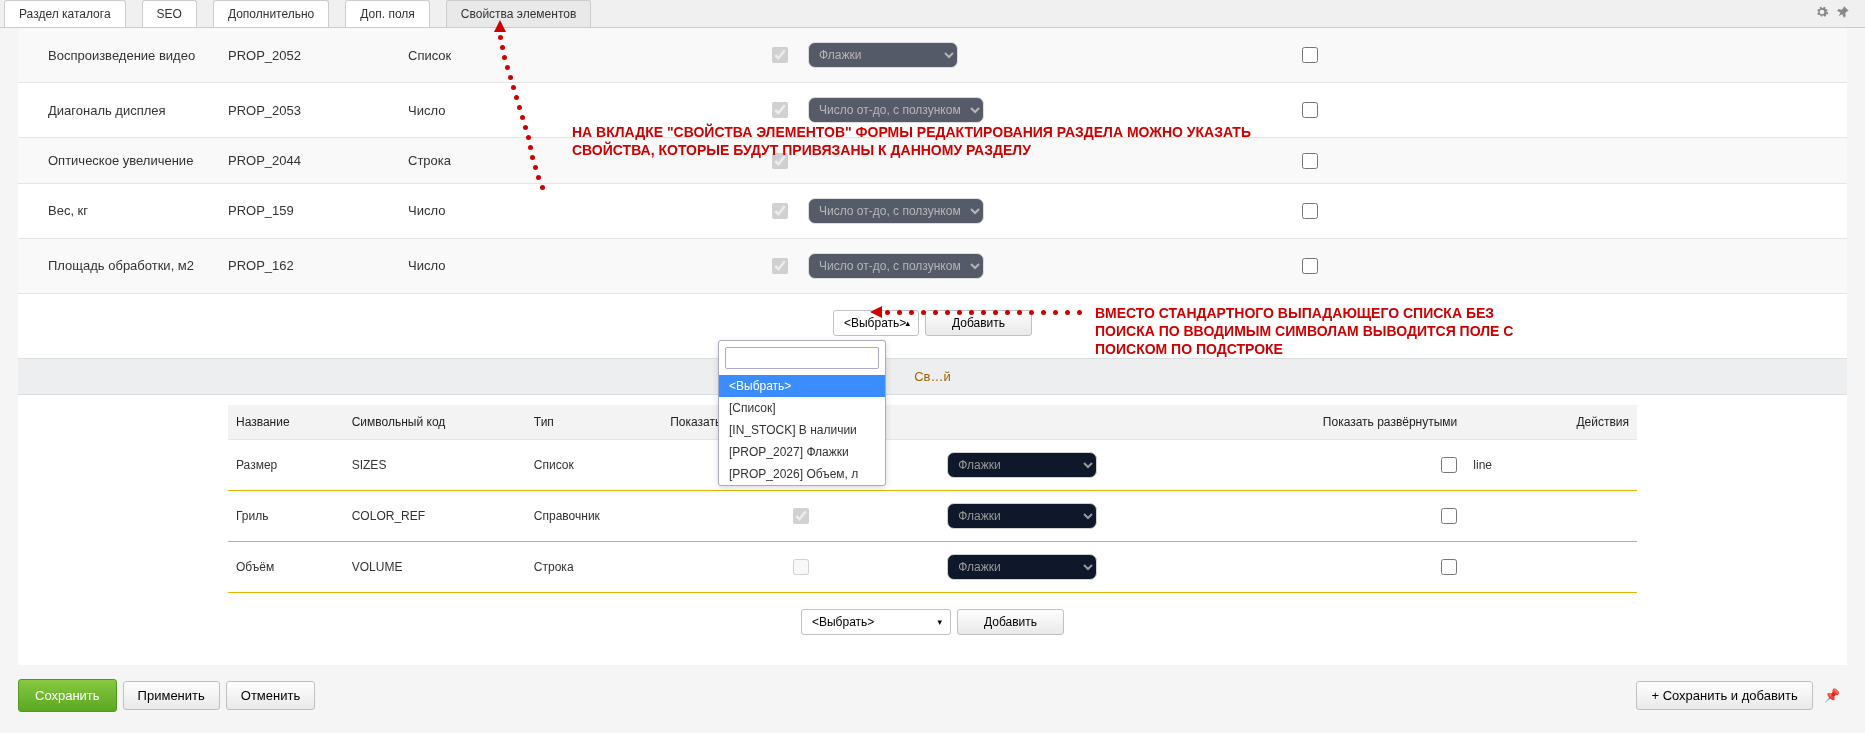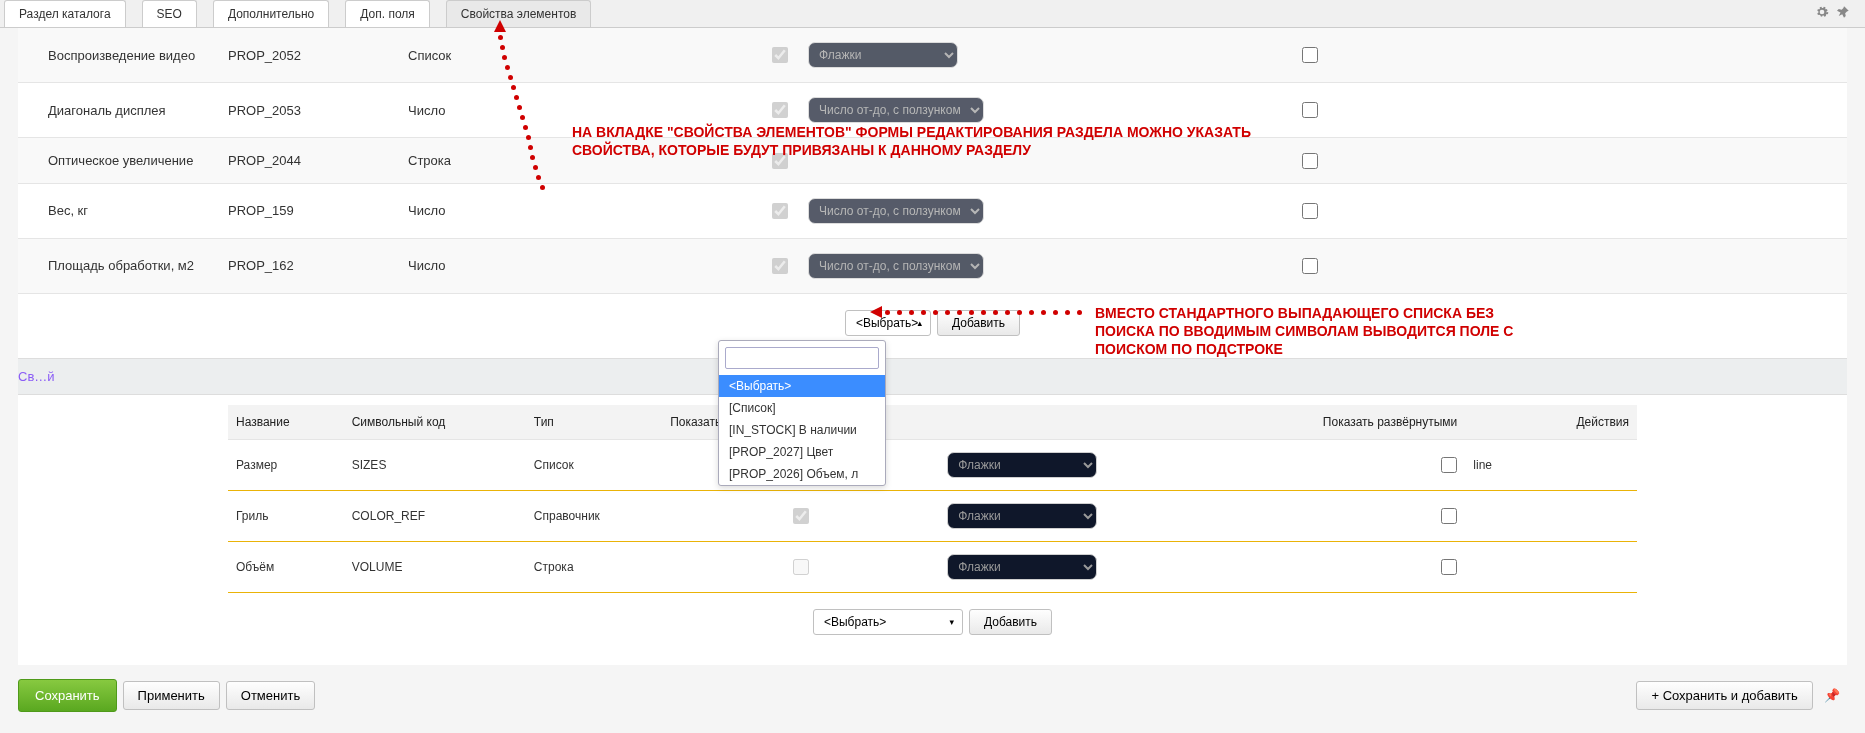--- a/index.html
+++ b/index.html
@@ -24,32 +24,32 @@
 .col-type { width: 300px; }
 .col-chk { width: 100px; text-align: right; }
 .col-sel { width: 430px; text-align: left; }
 .col-chk2 { width: 100px; text-align: right; }
 
 .chk { width: 16px; height: 16px; display: inline-block; vertical-align: middle; }
 
 .select-soft { padding: 4px 6px; font-size: 12px; border: 1px solid #d0d0d0; border-radius: 7px; background: #0f172a; color: #999; min-width: 150px; }
 
 .mid-ctrl { display: flex; justify-content: center; gap: 6px; padding: 16px 0 10px; }
-.btn { padding: 5px 14px; font-size: 12px; border: 1px solid #c0c0c0; border-radius: 3px; background: linear-gradient(#fefefe,#e9e9e9); cursor: pointer; }
+.btn { padding: 5px 26px; font-size: 12px; border: 1px solid #c0c0c0; border-radius: 3px; background: linear-gradient(#fefefe,#e9e9e9); cursor: pointer; }
 .btn-sel { padding: 5px 10px; font-size: 12px; border: 1px solid #c0c0c0; border-radius: 3px; background: #fff; min-width: 86px; text-align: left; position: relative; cursor: pointer; }
 .btn-sel .caret { position: absolute; right: 8px; top: 50%; transform: translateY(-50%); font-size: 9px; }
 
 .popup-wrap { position: relative; height: 0; }
 .popup { position: absolute; left: 700px; top: -6px; width: 168px; background: #fff; border: 1px solid #aab; border-radius: 3px; box-shadow: 0 2px 6px rgba(0,0,0,0.15); z-index: 20; }
 .popup input { width: calc(100% - 12px); margin: 6px; padding: 3px 4px; font-size: 12px; border: 1px solid #aac; border-radius: 2px; }
 .popup ul { list-style: none; max-height: 150px; overflow: hidden; }
 .popup li { padding: 4px 10px; font-size: 12px; cursor: pointer; }
 .popup li.sel { background: #3b8dff; color: #fff; }
 
-.section-hdr { background: #eceeef; padding: 10px 0; text-align: left; font-size: 13px; color: #8b5cf6; margin-top: 12px; border-top: 1px solid #ddd; border-bottom: 1px solid #ddd; }
+.section-hdr { background: #eceeef; padding: 10px 0; text-align: center; font-size: 13px; color: #a16207; margin-top: 12px; border-top: 1px solid #ddd; border-bottom: 1px solid #ddd; }
 
 .sub-wrap { padding: 0 210px; }
 .sub-table { width: 100%; border-collapse: collapse; margin-top: 10px; }
 .sub-table th { text-align: left; padding: 10px 8px; font-size: 12px; font-weight: normal; color: #222; border-bottom: 1px solid #e5e5e5; background: #f3f3f3; }
 .sub-table td { padding: 12px 8px; border-bottom: 1px solid #eab308; font-size: 12px; vertical-align: middle; }
 .sub-table .th-right { text-align: right; }
 .sub-table .td-center { text-align: center; }
 
 .footer { display: flex; align-items: center; gap: 6px; padding: 14px 18px; background: #f5f5f5; }
 .btn-green { background: linear-gradient(#87c940,#5aa820); color: #fff; border: 1px solid #4f9a1a; padding: 8px 16px; border-radius: 3px; font-size: 13px; cursor: pointer; }
@@ -155,21 +155,21 @@
       <button class="btn">Добавить</button>
     </div>
 
     <div class="popup-wrap">
       <div class="popup">
         <input type="text" placeholder="" style="">
         <ul id="popup-list">
             <li class="sel">&lt;Выбрать&gt;</li>
             <li>[Список]</li>
             <li>[IN_STOCK] В наличии</li>
-            <li>[PROP_2027] Цвет</li>
+            <li>[PROP_2027] Флажки</li>
             <li>[PROP_2026] Объем, л</li>
           </ul>
       </div>
     </div>
 
     <div class="section-hdr">Св…й</div>
 
     <div class="sub-wrap">
       <table class="sub-table">
         <thead>

